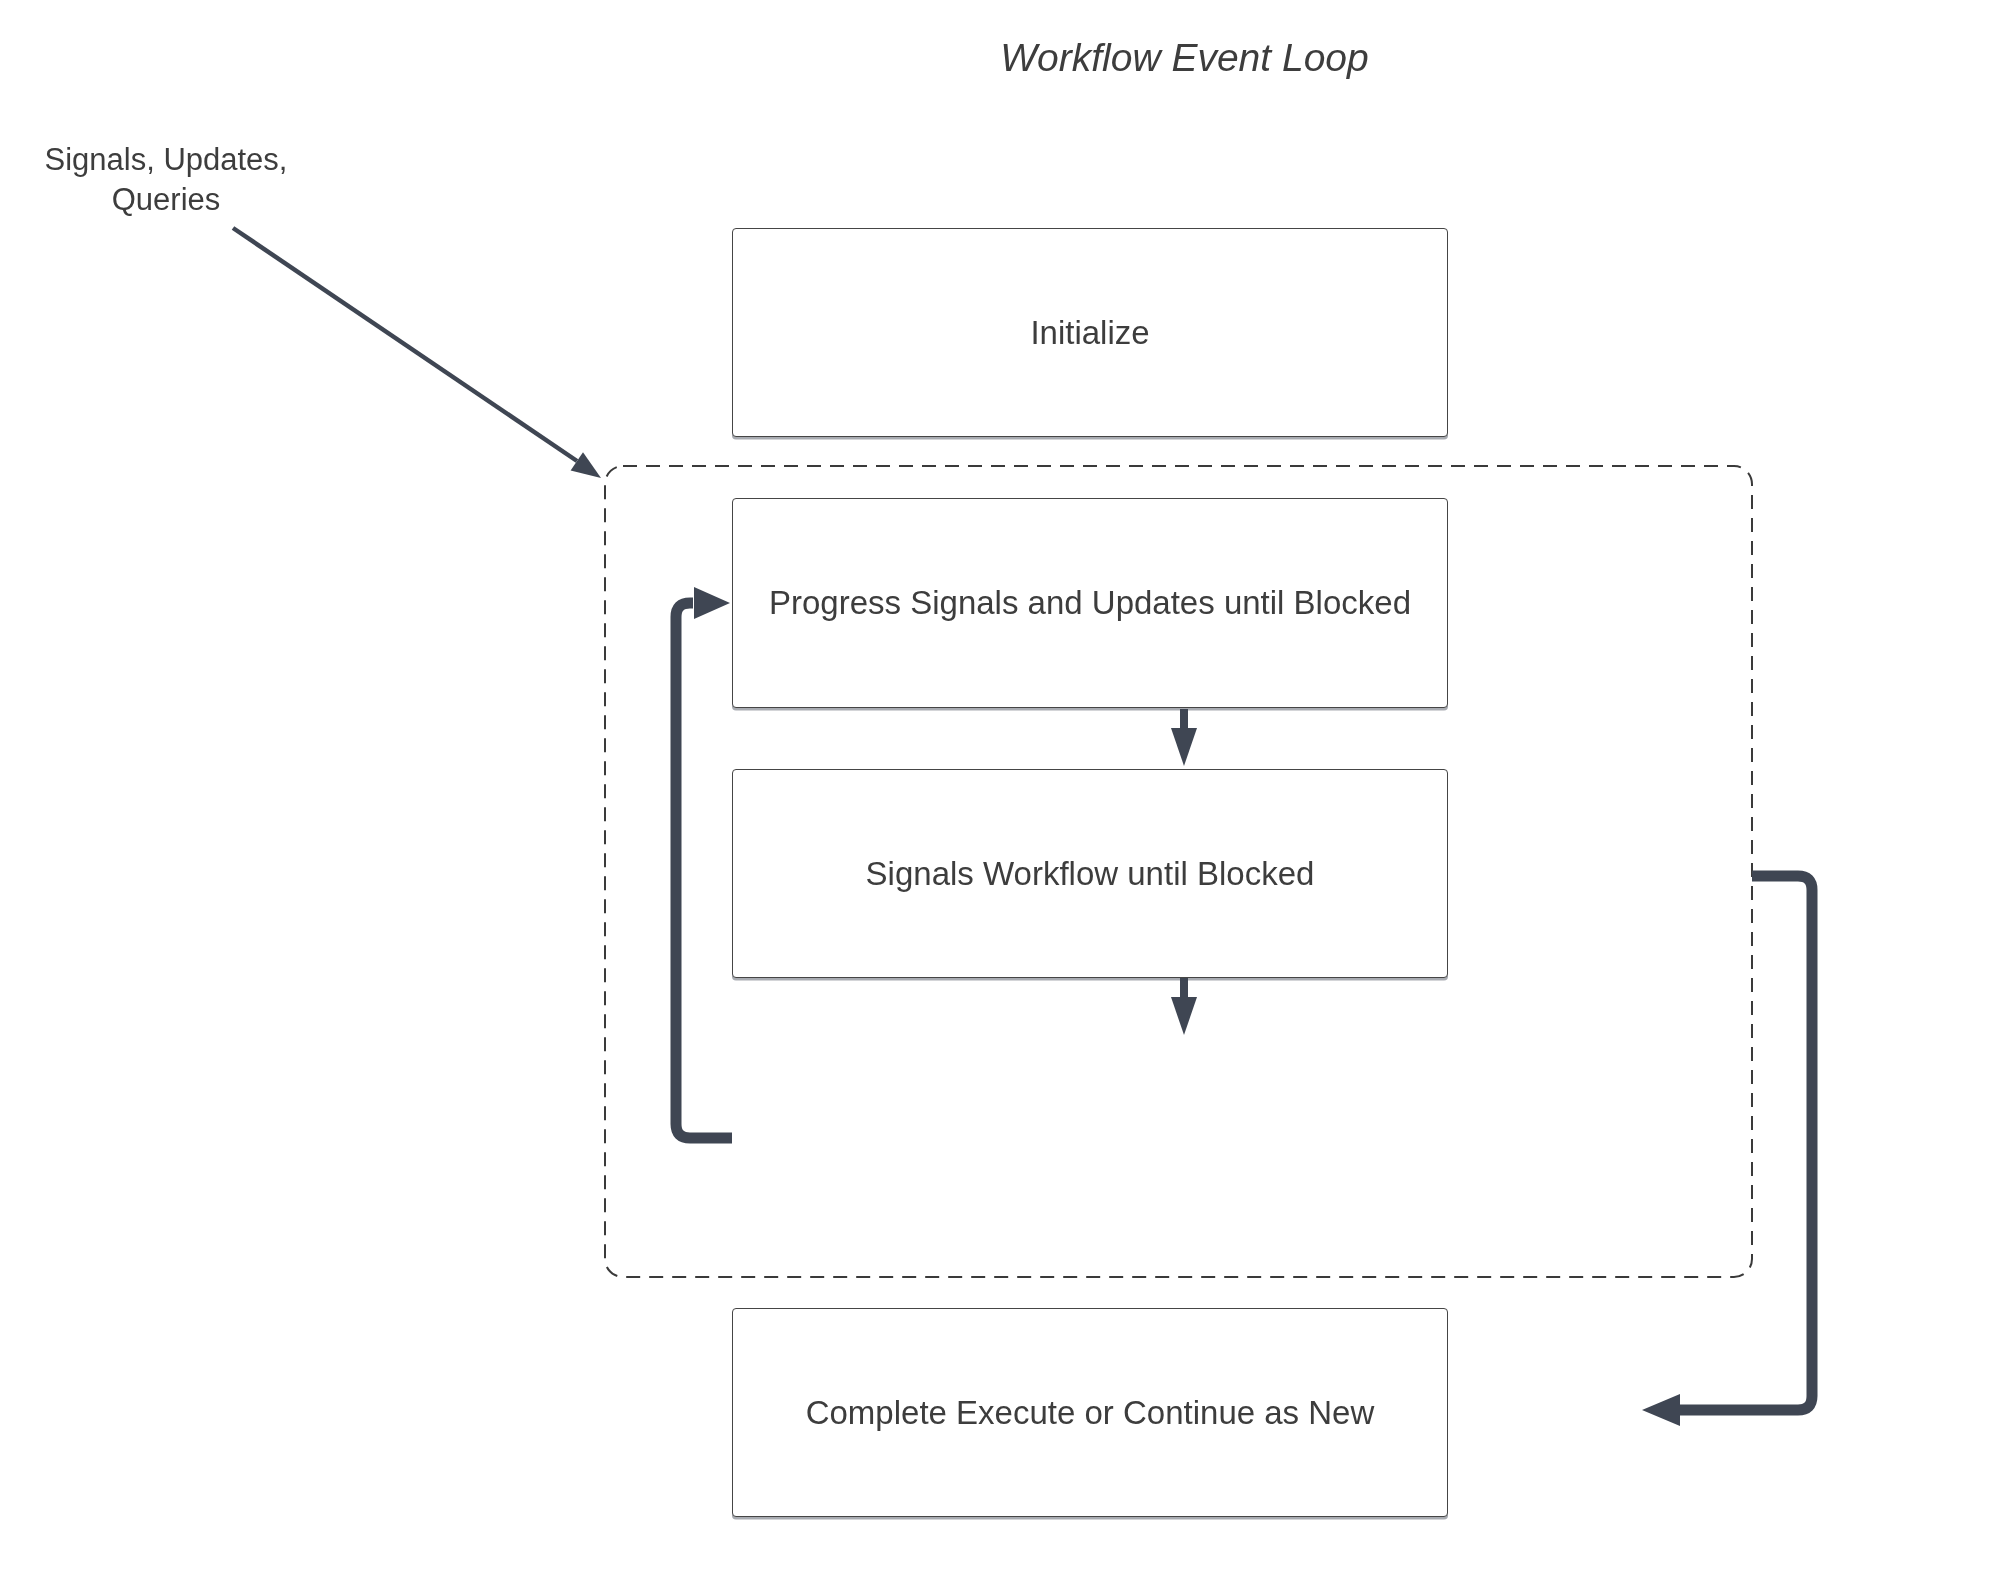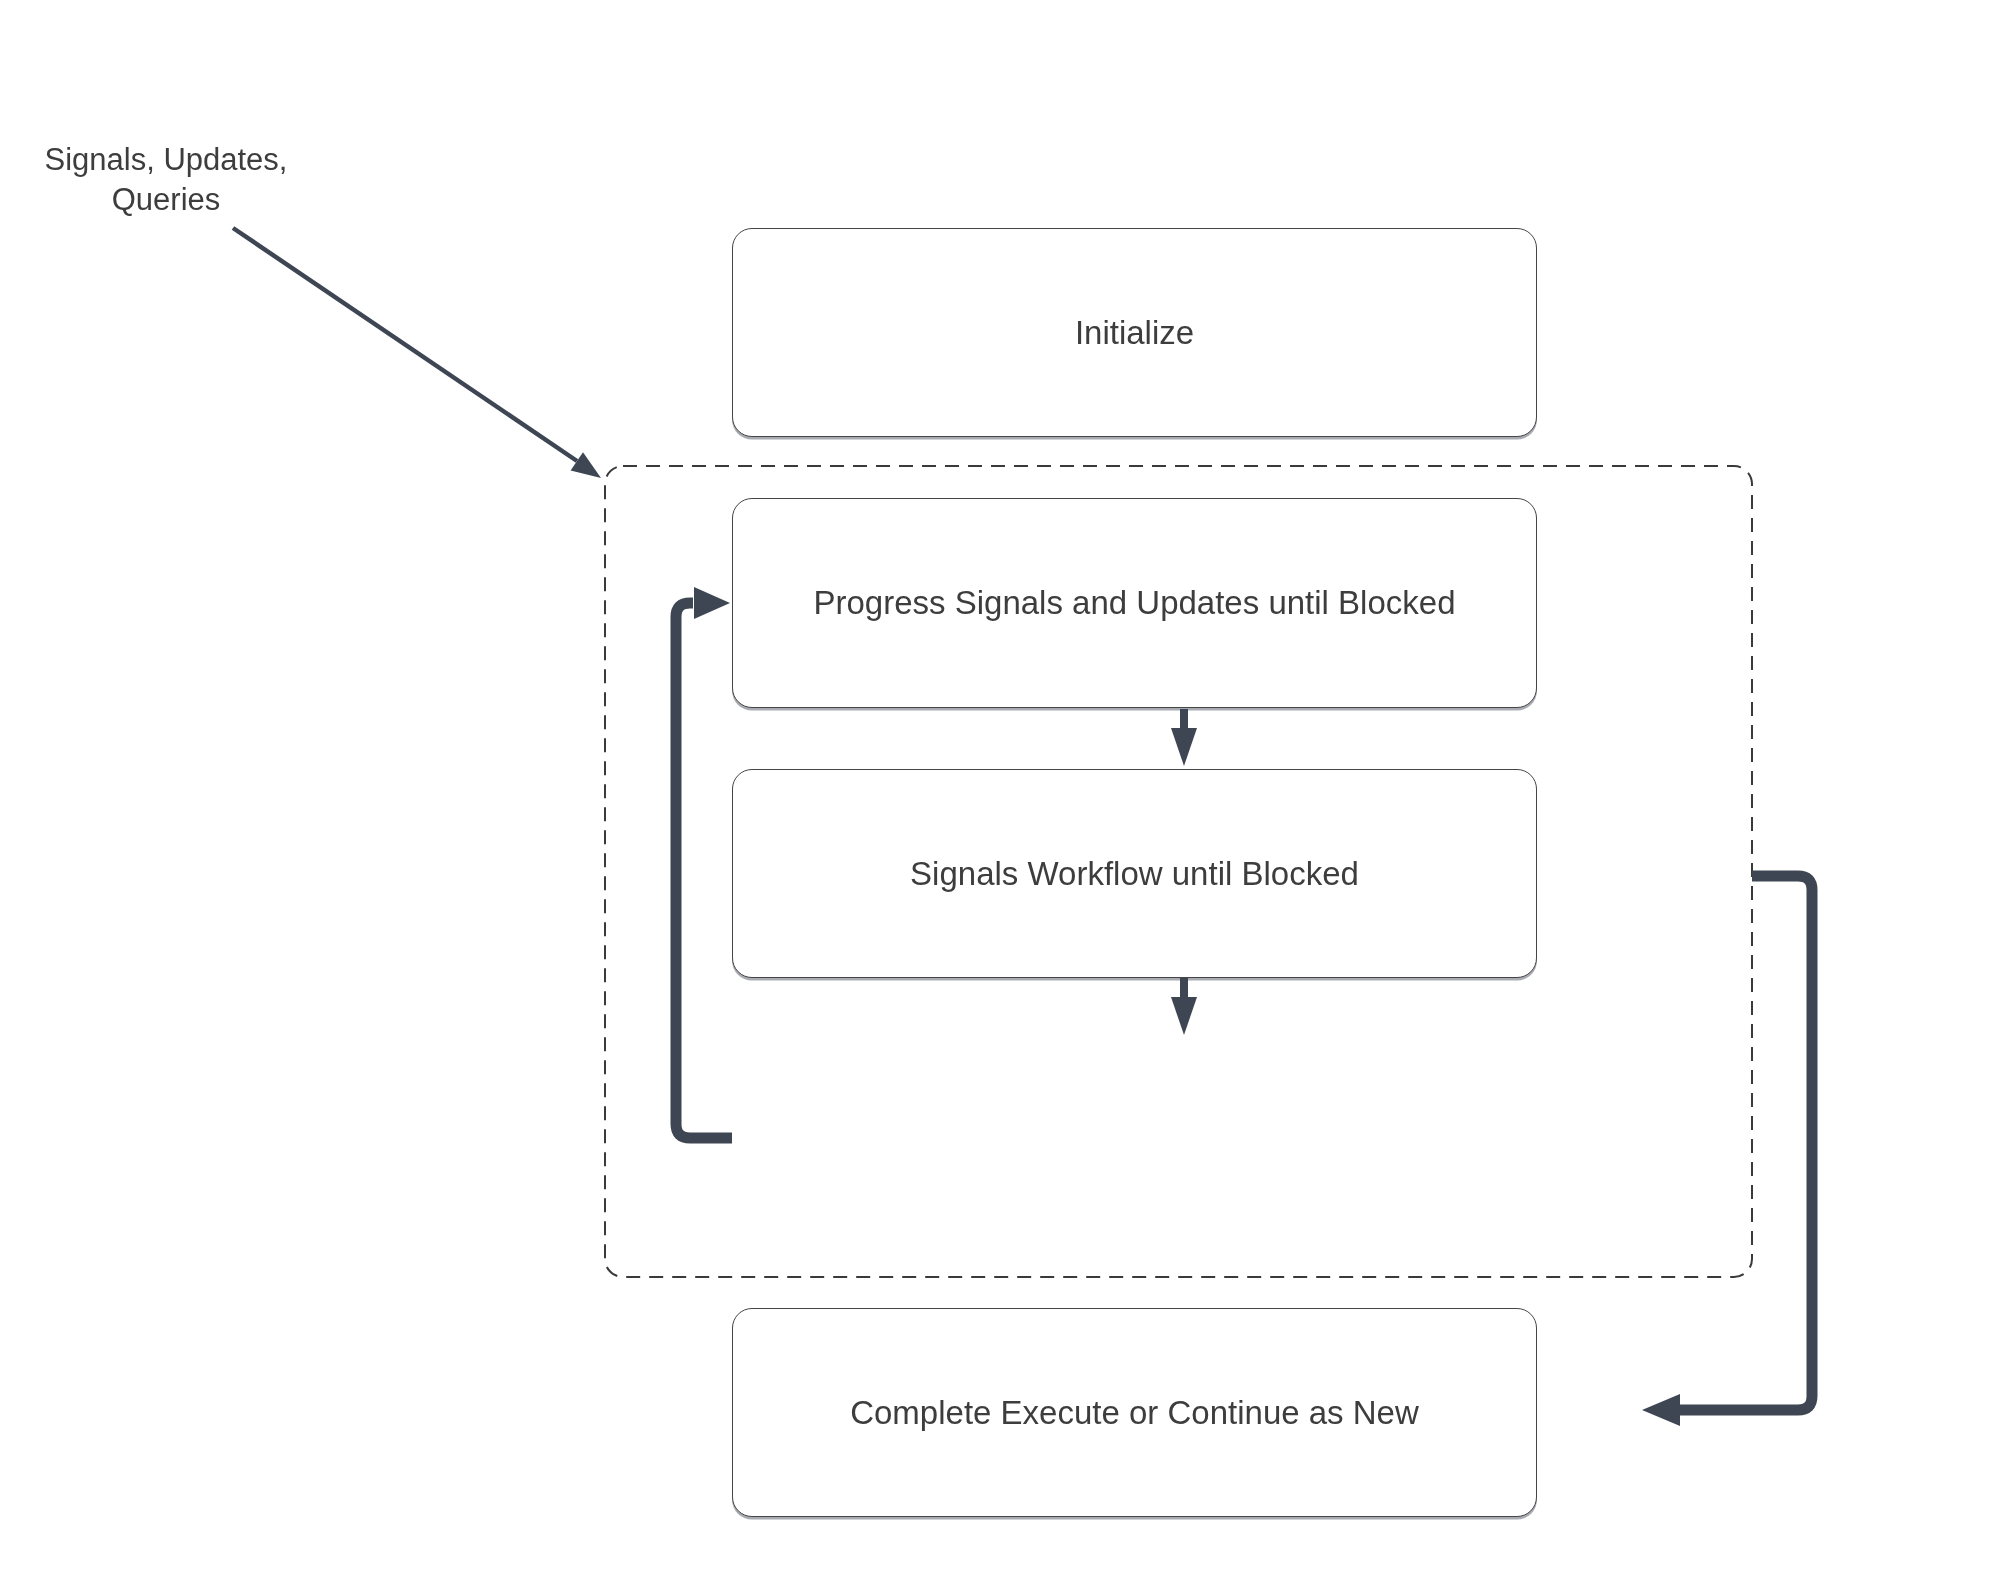--- a/index.html
+++ b/index.html
@@ -33,26 +33,26 @@
     width: 296px;
     text-align: center;
     font-size: 31px;
     line-height: 40px;
     color: var(--text, #3d3d3d);
   }
   .ext-label span { display: block; text-align: center; }
   .node {
     position: absolute;
     left: 732px;
-    width: 805px;
+    width: 716px;
     height: 210px;
     box-sizing: border-box;
     background: var(--node-fill, #ffffff);
     border: 1.5px solid var(--node-border, #454545);
-    border-radius: 20px;
+    border-radius: 4px;
     box-shadow: 0 2.5px 0 rgba(62, 68, 81, 0.45);
     display: flex;
     align-items: center;
     justify-content: center;
     text-align: center;
     font-size: 33px;
     color: var(--text, #3d3d3d);
   }
   .node-initialize        { top: 228px; height: 209px; }
   .node-progress-signals  { top: 498px; }
@@ -76,20 +76,21 @@
     stroke-width: 2px;
     stroke-dasharray: 14 9;
     fill: none;
   }
 </style>
 </head>
 <body>
 
 <div class="canvas">
 
+  <div class="title">Workflow Event Loop</div>
 
   <div class="ext-label">
     <span>Signals, Updates,</span>
     <span>Queries</span>
   </div>
 
   <svg class="wires" viewBox="0 0 2006 1576" aria-hidden="true">
 
     <rect class="boundary" x="605" y="466" width="1147" height="811" rx="18"></rect>
 

